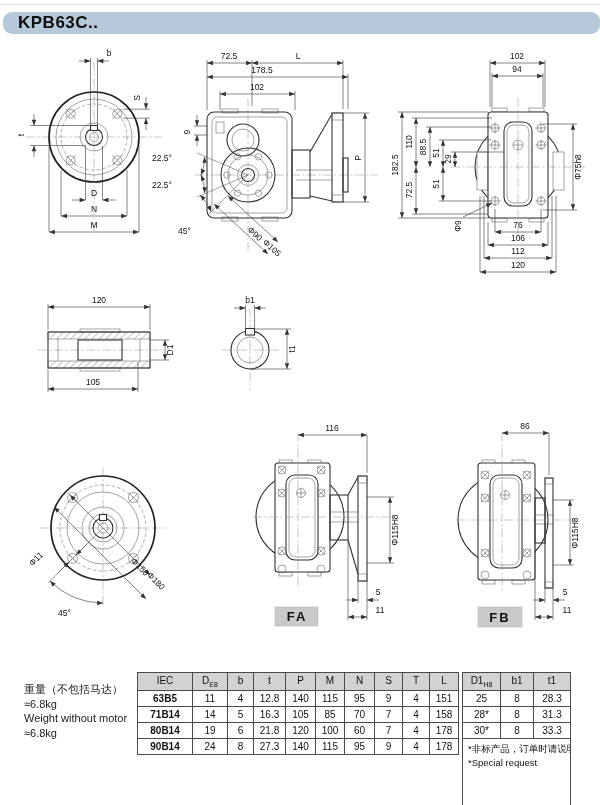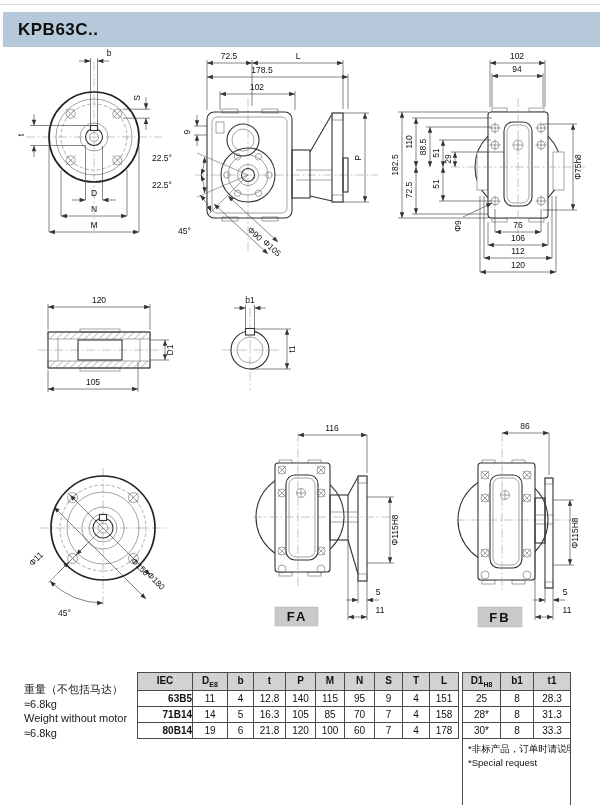--- a/index.html
+++ b/index.html
@@ -1,36 +1,36 @@
 <!DOCTYPE html>
 <html><head>
 <meta charset="utf-8">
 <style>
   html,body{margin:0;padding:0;background:#fff;}
   .page{position:relative;width:600px;height:805px;background:#fff;font-family:"Liberation Sans",sans-serif;overflow:hidden;}
   .topline{position:absolute;left:0;top:4px;width:100%;height:1px;background:#dcdcdc;}
-  .titlebar{position:absolute;left:3px;top:12px;right:0;height:35px;background:#b6c9da;display:flex;align-items:center;padding-left:15px;box-sizing:border-box;}
+  .titlebar{position:absolute;left:3px;top:12px;right:0;height:22px;background:#b6c9da;display:flex;align-items:center;padding-left:15px;box-sizing:border-box;border-radius:9px;}
   .titlebar span{font-weight:bold;font-size:17px;color:#0d0d0d;letter-spacing:.5px;}
   svg{position:absolute;overflow:visible;}
   svg text{font-family:"Liberation Sans",sans-serif;font-size:8.5px;fill:#111;text-anchor:middle;}
   svg text.as{text-anchor:start;}
   svg text.lbl{font-size:13px;font-weight:bold;letter-spacing:2px;}
   .ol{stroke:#222;stroke-width:1.7;fill:none;}
   .ml{stroke:#333;stroke-width:1.1;fill:none;}
   .mw{stroke:#333;stroke-width:1.1;fill:#fff;}
   .tl{stroke:#666;stroke-width:.6;fill:none;}
   .tw{stroke:#666;stroke-width:.6;fill:#fff;}
   .dim{stroke:#444;stroke-width:.65;fill:none;}
   .cl{stroke:#999;stroke-width:.55;fill:none;stroke-dasharray:9 2.5 2 2.5;}
   .dsh{stroke:#777;stroke-width:.6;fill:none;stroke-dasharray:3.5 2.2;}
   table.spec{position:absolute;border-collapse:collapse;table-layout:fixed;font-size:10px;color:#111;}
   .spec td,.spec th{border:1px solid #4a4a4a;text-align:center;padding:0;height:15px;overflow:hidden;white-space:nowrap;}
-  .spec th{background:#d2d2d2;height:17px;font-weight:bold;}
+  .spec th{background:#d2d2d2;height:17px;font-weight:normal;}
   .spec th sub{font-size:7px;}
-  .spec td.b{font-weight:bold;text-align:right;}
+  .spec td.b{font-weight:bold;}
   .spec td.note{height:60px;vertical-align:top;text-align:left;padding:3px 5px;font-size:9.5px;line-height:14px;font-weight:normal;}
   .notes{position:absolute;left:24px;top:682px;font-size:11px;line-height:14.5px;color:#1a1a1a;}
 </style>
 </head>
 <body>
 
 <div class="page">
   <div class="topline"></div>
   <div class="titlebar">
     <span>KPB63C..</span>
@@ -522,20 +522,32 @@
           <td>19</td>
           <td>6</td>
           <td>21.8</td>
           <td>120</td>
           <td>100</td>
           <td>60</td>
           <td>7</td>
           <td>4</td>
           <td>178</td>
         </tr>
+      <tr>
+          <td class="b">90B14</td>
+          <td>24</td>
+          <td>8</td>
+          <td>27.3</td>
+          <td>140</td>
+          <td>115</td>
+          <td>95</td>
+          <td>9</td>
+          <td>4</td>
+          <td>178</td>
+        </tr>
     </tbody>
   </table>
 
   <table class="spec" style="left:462px;top:672px;width:108px">
     <colgroup>
         <col style="width:38px">
         <col style="width:33px">
         <col style="width:37px">
       </colgroup>
     <thead>

